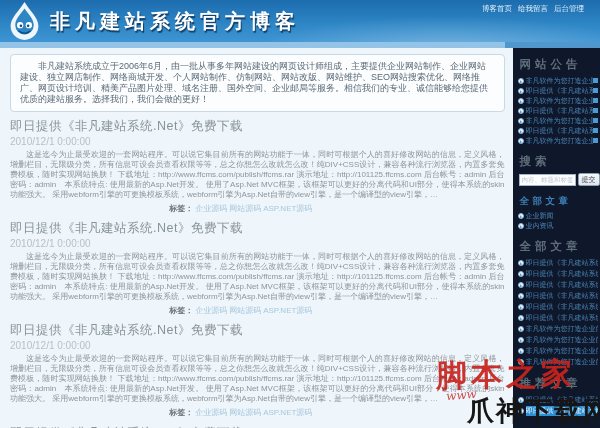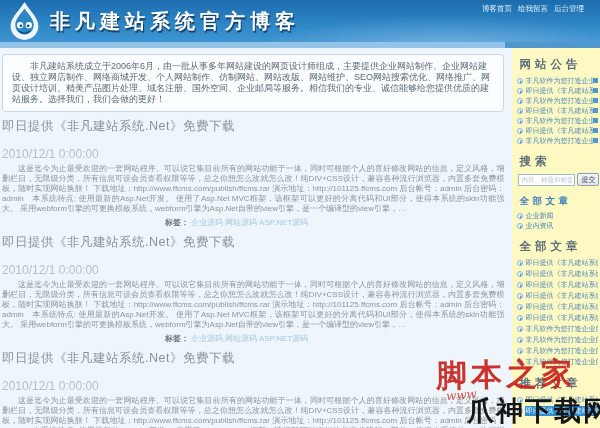--- a/index.html
+++ b/index.html
@@ -12,34 +12,34 @@
   .header::after{content:"";position:absolute;right:0;bottom:0;width:340px;height:26px;
     background:radial-gradient(ellipse at 55% 115%,rgba(255,255,255,.25),rgba(255,255,255,0) 70%)}
   .logo{margin:2px 7px 0 6px;flex:0 0 auto}
   .site-title{color:#fff;font-size:20px;font-weight:bold;letter-spacing:5px;text-shadow:1px 2px 1px #113f68;white-space:nowrap}
   .header-nav{position:absolute;top:4px;right:16px;display:flex;gap:6px;z-index:3}
   .nav-link{color:#e8f4fc;font-size:7.5px;text-decoration:none;cursor:pointer}
   .strip{height:6px;background:linear-gradient(90deg,#93c3e6 0,#93c3e6 505px,#4f97cc 505px)}
 
   
   .layout{display:flex;height:380px}
-  .main{width:578px;padding:0 8px 0 2px}
+  .main{width:578px;padding:0 8px 0 10px}
   .intro{margin-top:6px;background:#fcfdfe;border:1px solid #c9d9e6;border-radius:4px;padding:6px 9px;
     font-size:9px;line-height:11px;color:#5a6a76;text-indent:2em}
   .post{margin-top:6px}
   .post-title{font-size:12.5px;color:#87939b;letter-spacing:.5px;cursor:pointer;font-weight:normal}
-  .post-date{font-size:12px;color:#b8bfc6;margin:12px 0 3px}
+  .post-date{font-size:10px;color:#b8bfc6;margin:1px 0 3px}
   .post-body{font-size:8px;line-height:10px;color:#8f969b;text-indent:2em;text-align:justify}
   .post-tags{text-align:center;margin:3px 33px 0 0;font-size:8px}
   .tags-label{color:#6d767d;font-weight:bold}
   .tag-link{color:#a8c7dd;cursor:pointer;text-decoration:none;margin-left:2px}
   .post-title.cut{margin-top:7px}
 
   
-  .sidebar{width:99px;background:#fef9c3;overflow:hidden}
+  .sidebar{width:99px;background:#0f172a;overflow:hidden}
   .side-heading{font-size:11.5px;font-weight:bold;color:#5e6e79;letter-spacing:4px;margin:9px 0 4px 7px;white-space:nowrap}
   .side-item{display:flex;align-items:center;height:9px;margin:1px 2px 1px 5px;font-size:7px;color:#4b88b9;
     white-space:nowrap;overflow:hidden;cursor:pointer}
   .bullet{flex:0 0 6px;width:6px;height:6px;border-radius:50%;border:1px solid #86b3d8;background:#f2f8fc;margin-right:2px;position:relative}
   .bullet::after{content:"";position:absolute;left:1.5px;top:1px;width:0;height:0;
     border-left:2.5px solid #5d9bc9;border-top:2px solid transparent;border-bottom:2px solid transparent}
   .side-text{overflow:hidden}
   .sq{flex:0 0 5px;width:5px;height:5px;background:#4e9ad0;margin-left:auto}
   .search-row{display:flex;align-items:center;gap:2px;margin:3px 0 0 6px}
   .search-input{width:57px;height:12px;border:1px solid #a3b8c8;font-size:6.5px;padding:0 2px;color:#667;background:#fff}

